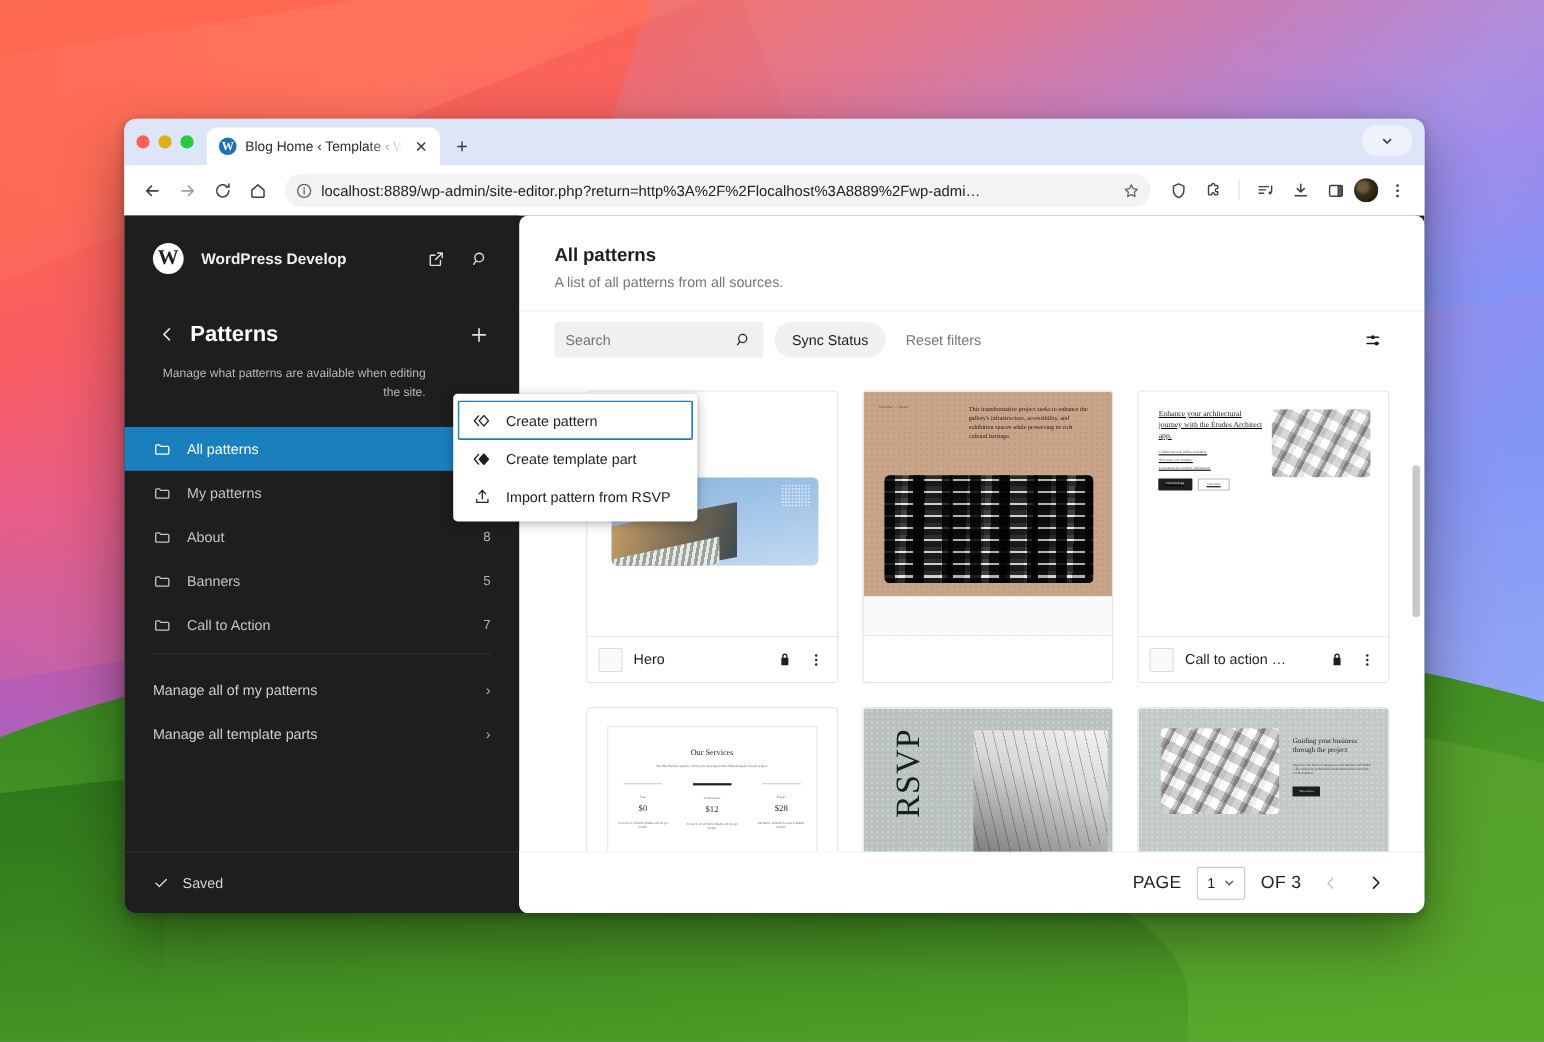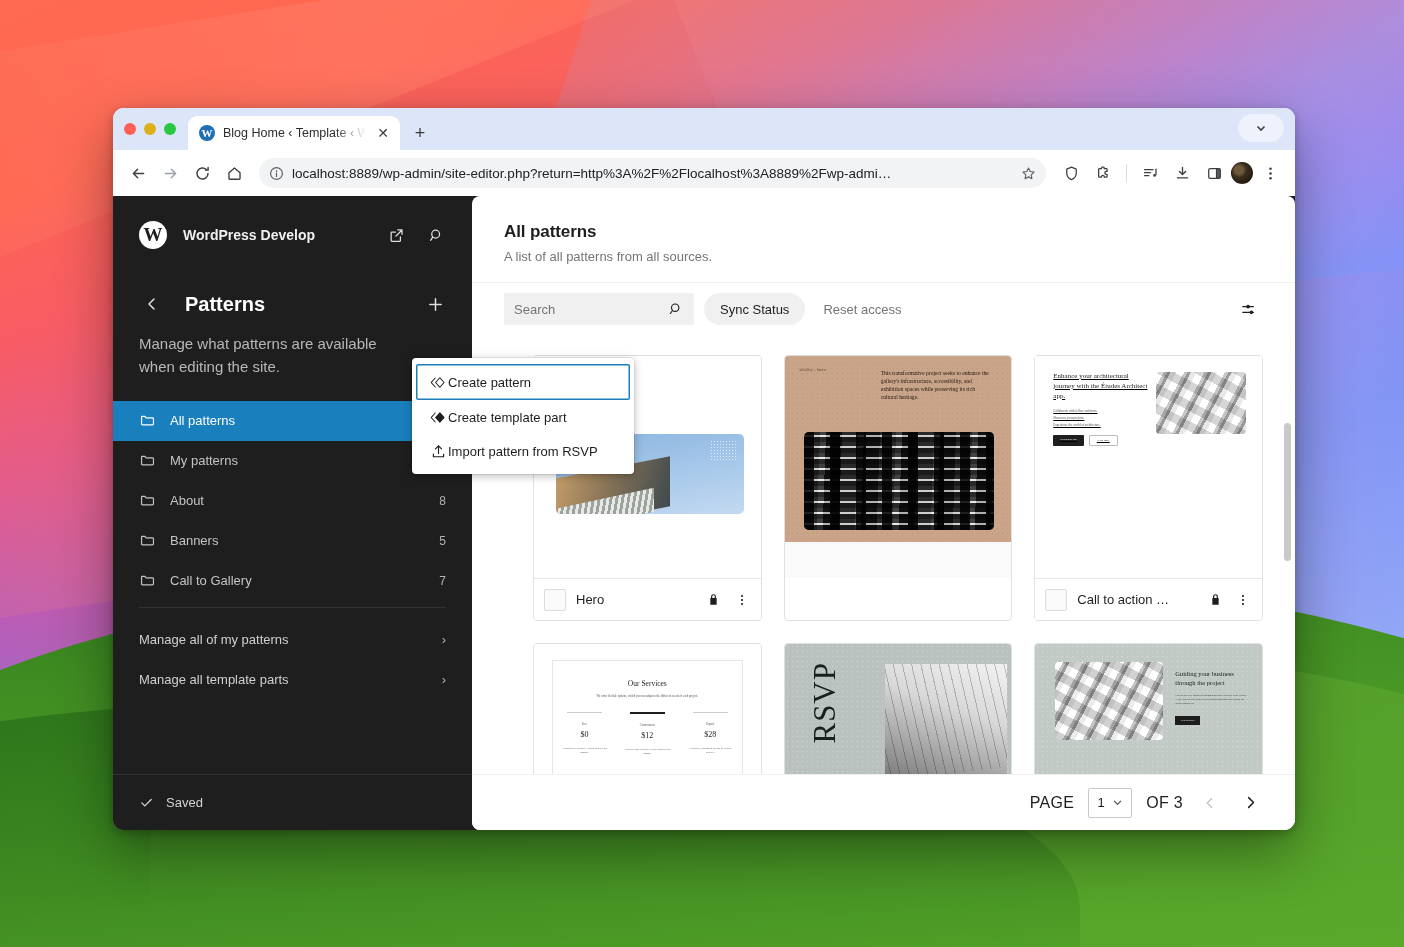--- a/index.html
+++ b/index.html
@@ -129,24 +129,24 @@
     width: 28px; height: 28px; border-radius: 50%; background: #fff; flex: none;
     display: flex; align-items: center; justify-content: center;
     color: #1e1e1e; font-family: "Liberation Serif", serif; font-weight: 700; font-size: 19px;
   }
   .site-name { font-size: 14px; font-weight: 600; color: #f0f0f0; flex: 1; }
   .side-ico { width: 24px; height: 24px; display: flex; align-items: center; justify-content: center; color: #e0e0e0; flex: none; }
 
   .side-head { display: flex; align-items: center; padding: 35px 24px 0 26px; }
   .back-ico { width: 26px; height: 26px; display: flex; align-items: center; justify-content: center;
               color: #e0e0e0; font-size: 17px; flex: none; }
-  .side-title { flex: 1; font-size: 20px; font-weight: 700; color: #fff; margin-left: 20px; }
+  .side-title { flex: 1; font-size: 20px; font-weight: 700; color: #fff; margin-left: 8px; }
   .plus-ico { width: 26px; height: 26px; display: flex; align-items: center; justify-content: center;
               color: #e0e0e0; font-size: 19px; flex: none; }
-  .side-desc { padding: 15px 26px 0 26px; font-size: 15px; line-height: 1.55; color: #b8b8b8; max-width: 300px; }
+  .side-desc { padding: 15px 26px 0 26px; font-size: 11px; line-height: 1.55; color: #b8b8b8; max-width: 300px; text-align: right; }
 
   .nav { margin-top: 22px; }
   .nav-item {
     display: flex; align-items: center; gap: 14px; height: 40px; padding: 0 26px;
     font-size: 13px; color: #c4c4c4;
   }
   .nav-item.active { background: #1a7fbd; color: #fff; }
   .nav-item .cnt { margin-left: auto; font-size: 12px; color: #b4b4b4; }
   .nav-item.active .cnt { color: #fff; }
   .nav-clip { position: relative; max-height: 202px; overflow: hidden; }
@@ -337,21 +337,21 @@
   }
 
   
   .menu {
     position: absolute; left: 299px; top: 250px; width: 222px;
     background: #fff; border-radius: 4px; padding: 6px 0;
     box-shadow: 0 2px 10px rgba(0,0,0,.28), 0 0 0 1px rgba(0,0,0,.06);
     z-index: 40;
   }
   .menu-item {
-    display: flex; align-items: center; gap: 0; height: 34px; margin: 0 4px;
+    display: flex; align-items: center; gap: 12px; height: 34px; margin: 0 4px;
     padding: 0 12px; font-size: 13px; color: #1e1e1e; border-radius: 2px;
   }
   .menu-item.focus { box-shadow: 0 0 0 1.5px #1a7fbd inset; border-radius: 2px; height: 36px; }
   .mi-ico { width: 20px; display: flex; align-items: center; justify-content: center; flex: none; color: #1e1e1e; }
 </style>
 </head>
 <body>
 
 <div id="desktop">
   <div class="wp-sky"></div>
@@ -539,21 +539,21 @@
               </span>
               <span>Banners</span>
               <span class="cnt">5</span>
             </div>
             <div class="nav-item">
               <span style="display:flex">
                 <svg width="17" height="17" viewBox="0 0 20 20" fill="none" stroke="currentColor" stroke-width="1.4" stroke-linejoin="round">
                     <path d="M3 6.2a1 1 0 0 1 1-1h3l1.4 1.6H16a1 1 0 0 1 1 1v6.4a1 1 0 0 1-1 1H4a1 1 0 0 1-1-1z"></path>
                   </svg>
               </span>
-              <span>Call to Gallery</span>
+              <span>Call to Action</span>
               <span class="cnt">7</span>
             </div>
             <div class="nav-item">
               
               
               
             </div>
           </div>
           <div class="nav-divider"></div>
         </div>
@@ -592,21 +592,21 @@
               <svg width="16" height="16" viewBox="0 0 20 20" fill="none" stroke="currentColor" stroke-width="1.4" stroke-linecap="round">
                   <circle cx="9" cy="8.4" r="4.6"></circle>
                   <path d="M5.6 11.9 3 15.6"></path>
                 </svg>
             </span>
           </div>
           <div class="chip">
             <span>Sync Status</span>
           </div>
           <div class="linkbtn">
-            <span>Reset access</span>
+            <span>Reset filters</span>
           </div>
           <div class="filter-ico">
             <svg width="19" height="19" viewBox="0 0 20 20" fill="none" stroke="currentColor" stroke-width="1.5" stroke-linecap="round">
               <path d="M3 7h11M3 13h11"></path>
               <circle cx="8.5" cy="7" r="1.9" fill="currentColor" stroke="none"></circle>
               <circle cx="12" cy="13" r="1.9" fill="currentColor" stroke="none"></circle>
             </svg>
           </div>
         </div>
 

